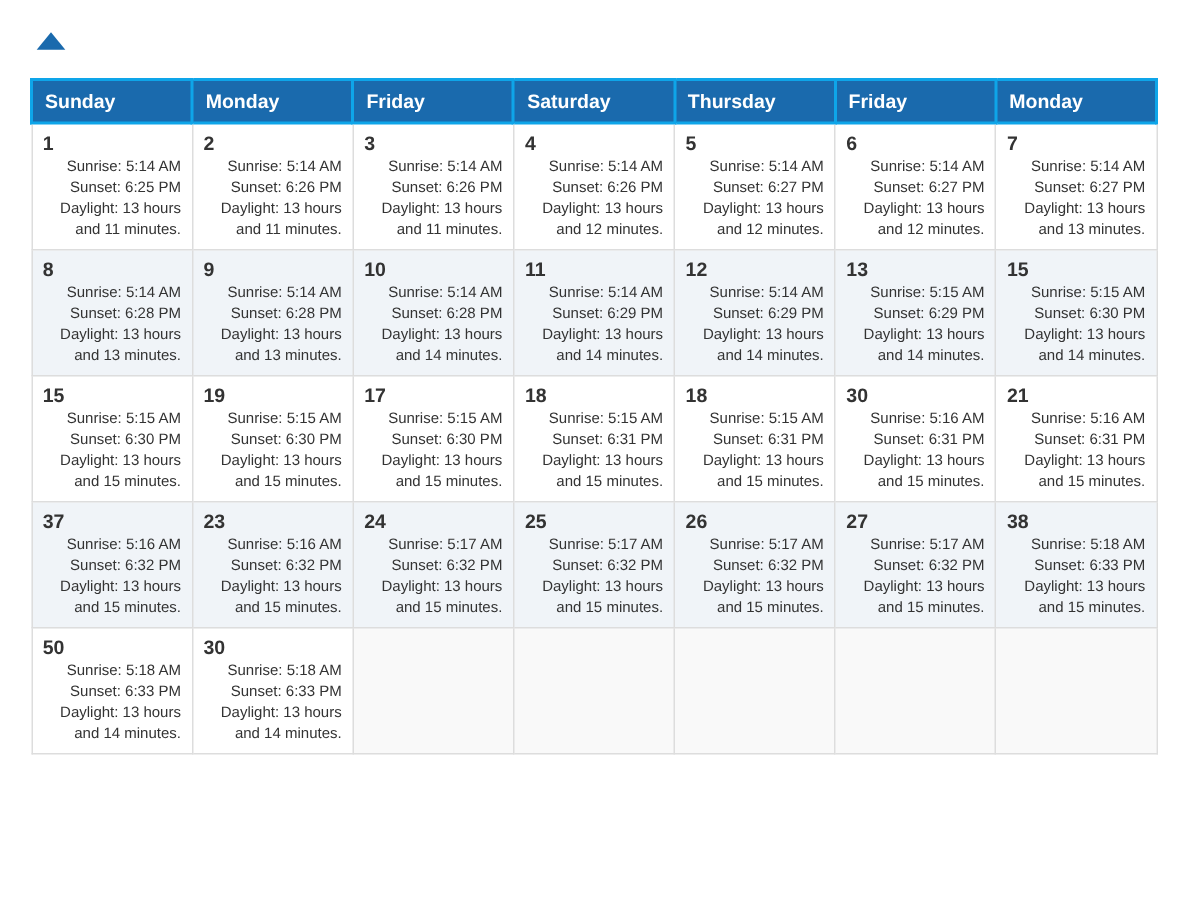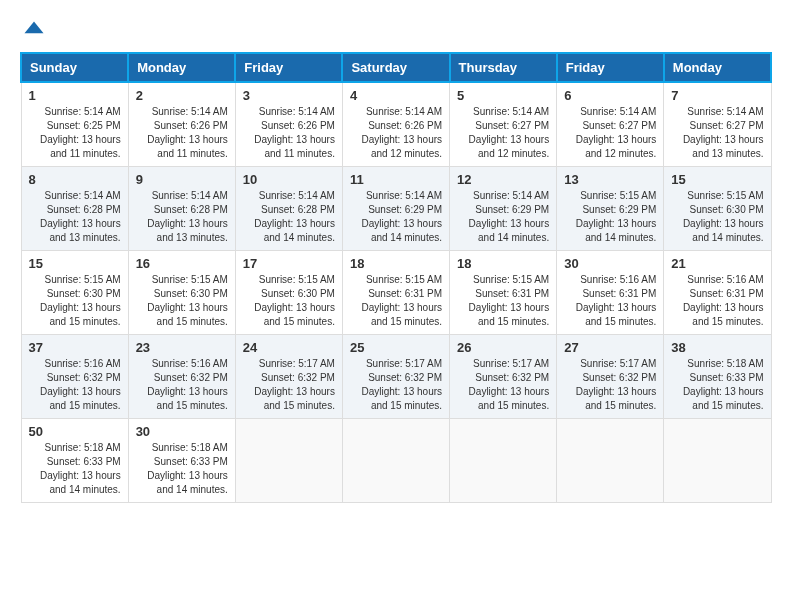--- a/index.html
+++ b/index.html
@@ -242,21 +242,21 @@
       <tr>
         <td>
           <span class="day-num">15</span>
           <div class="day-info">
             Sunrise: 5:15 AM<br>
             Sunset: 6:30 PM<br>
             Daylight: 13 hours and 15 minutes.
           </div>
         </td>
         <td>
-          <span class="day-num">16</span>
+          <span class="day-num">19</span>
           <div class="day-info">
             Sunrise: 5:15 AM<br>
             Sunset: 6:30 PM<br>
             Daylight: 13 hours and 15 minutes.
           </div>
         </td>
         <td>
           <span class="day-num">17</span>
           <div class="day-info">
             Sunrise: 5:15 AM<br>

